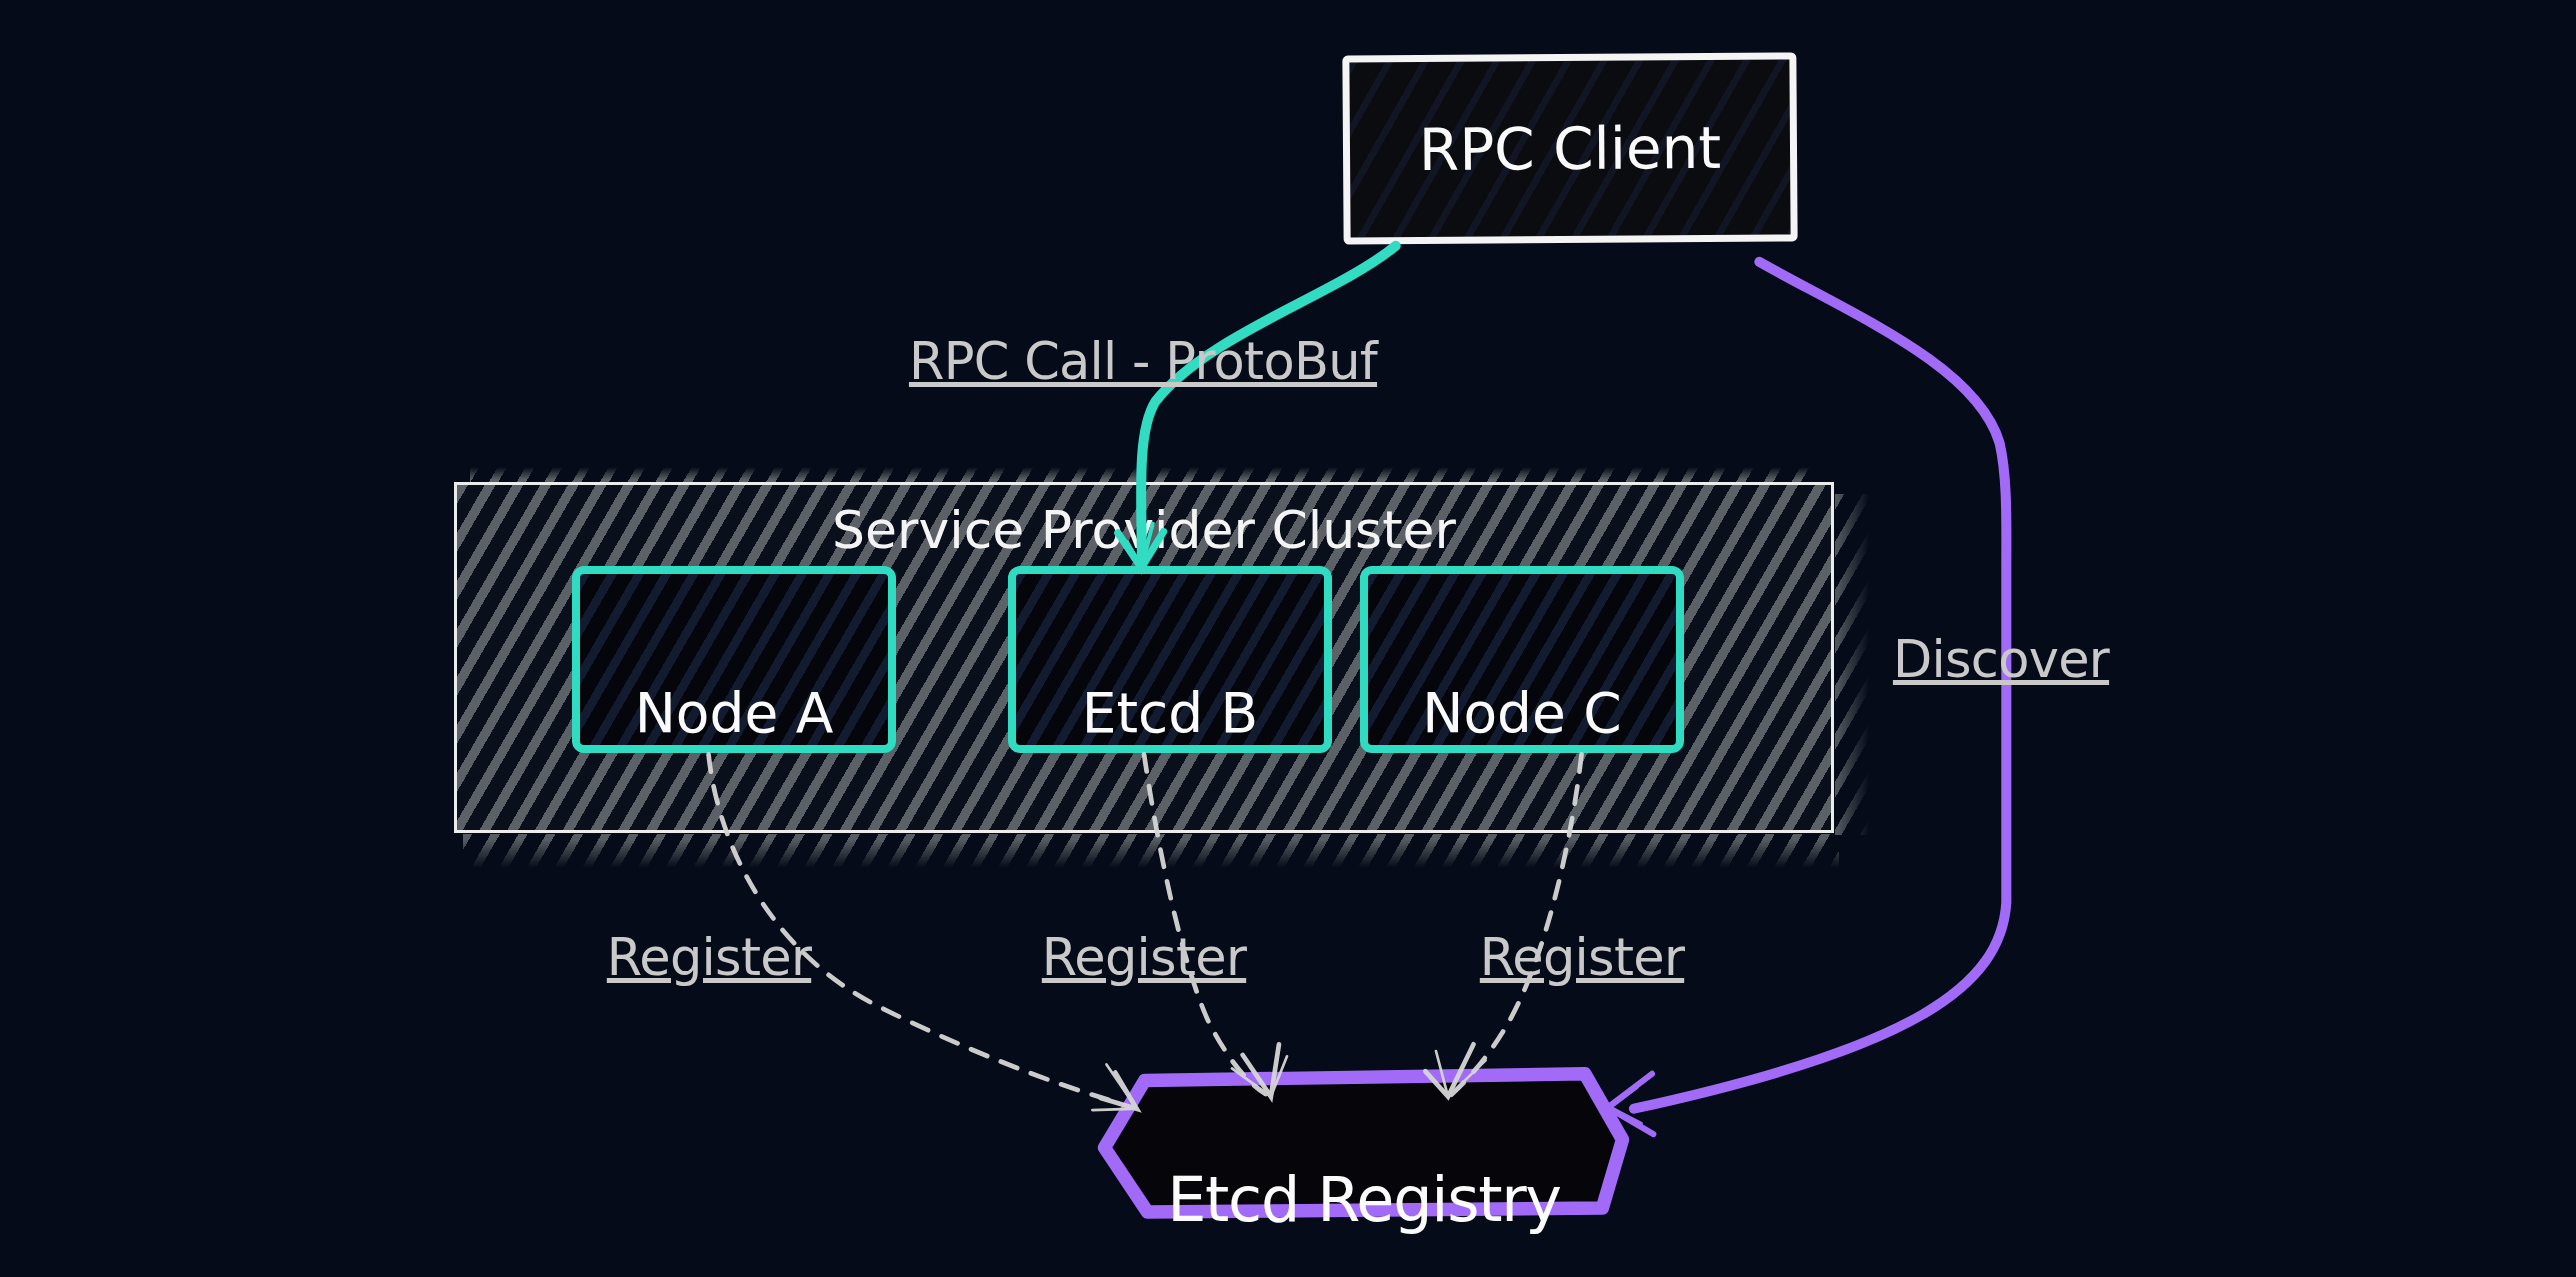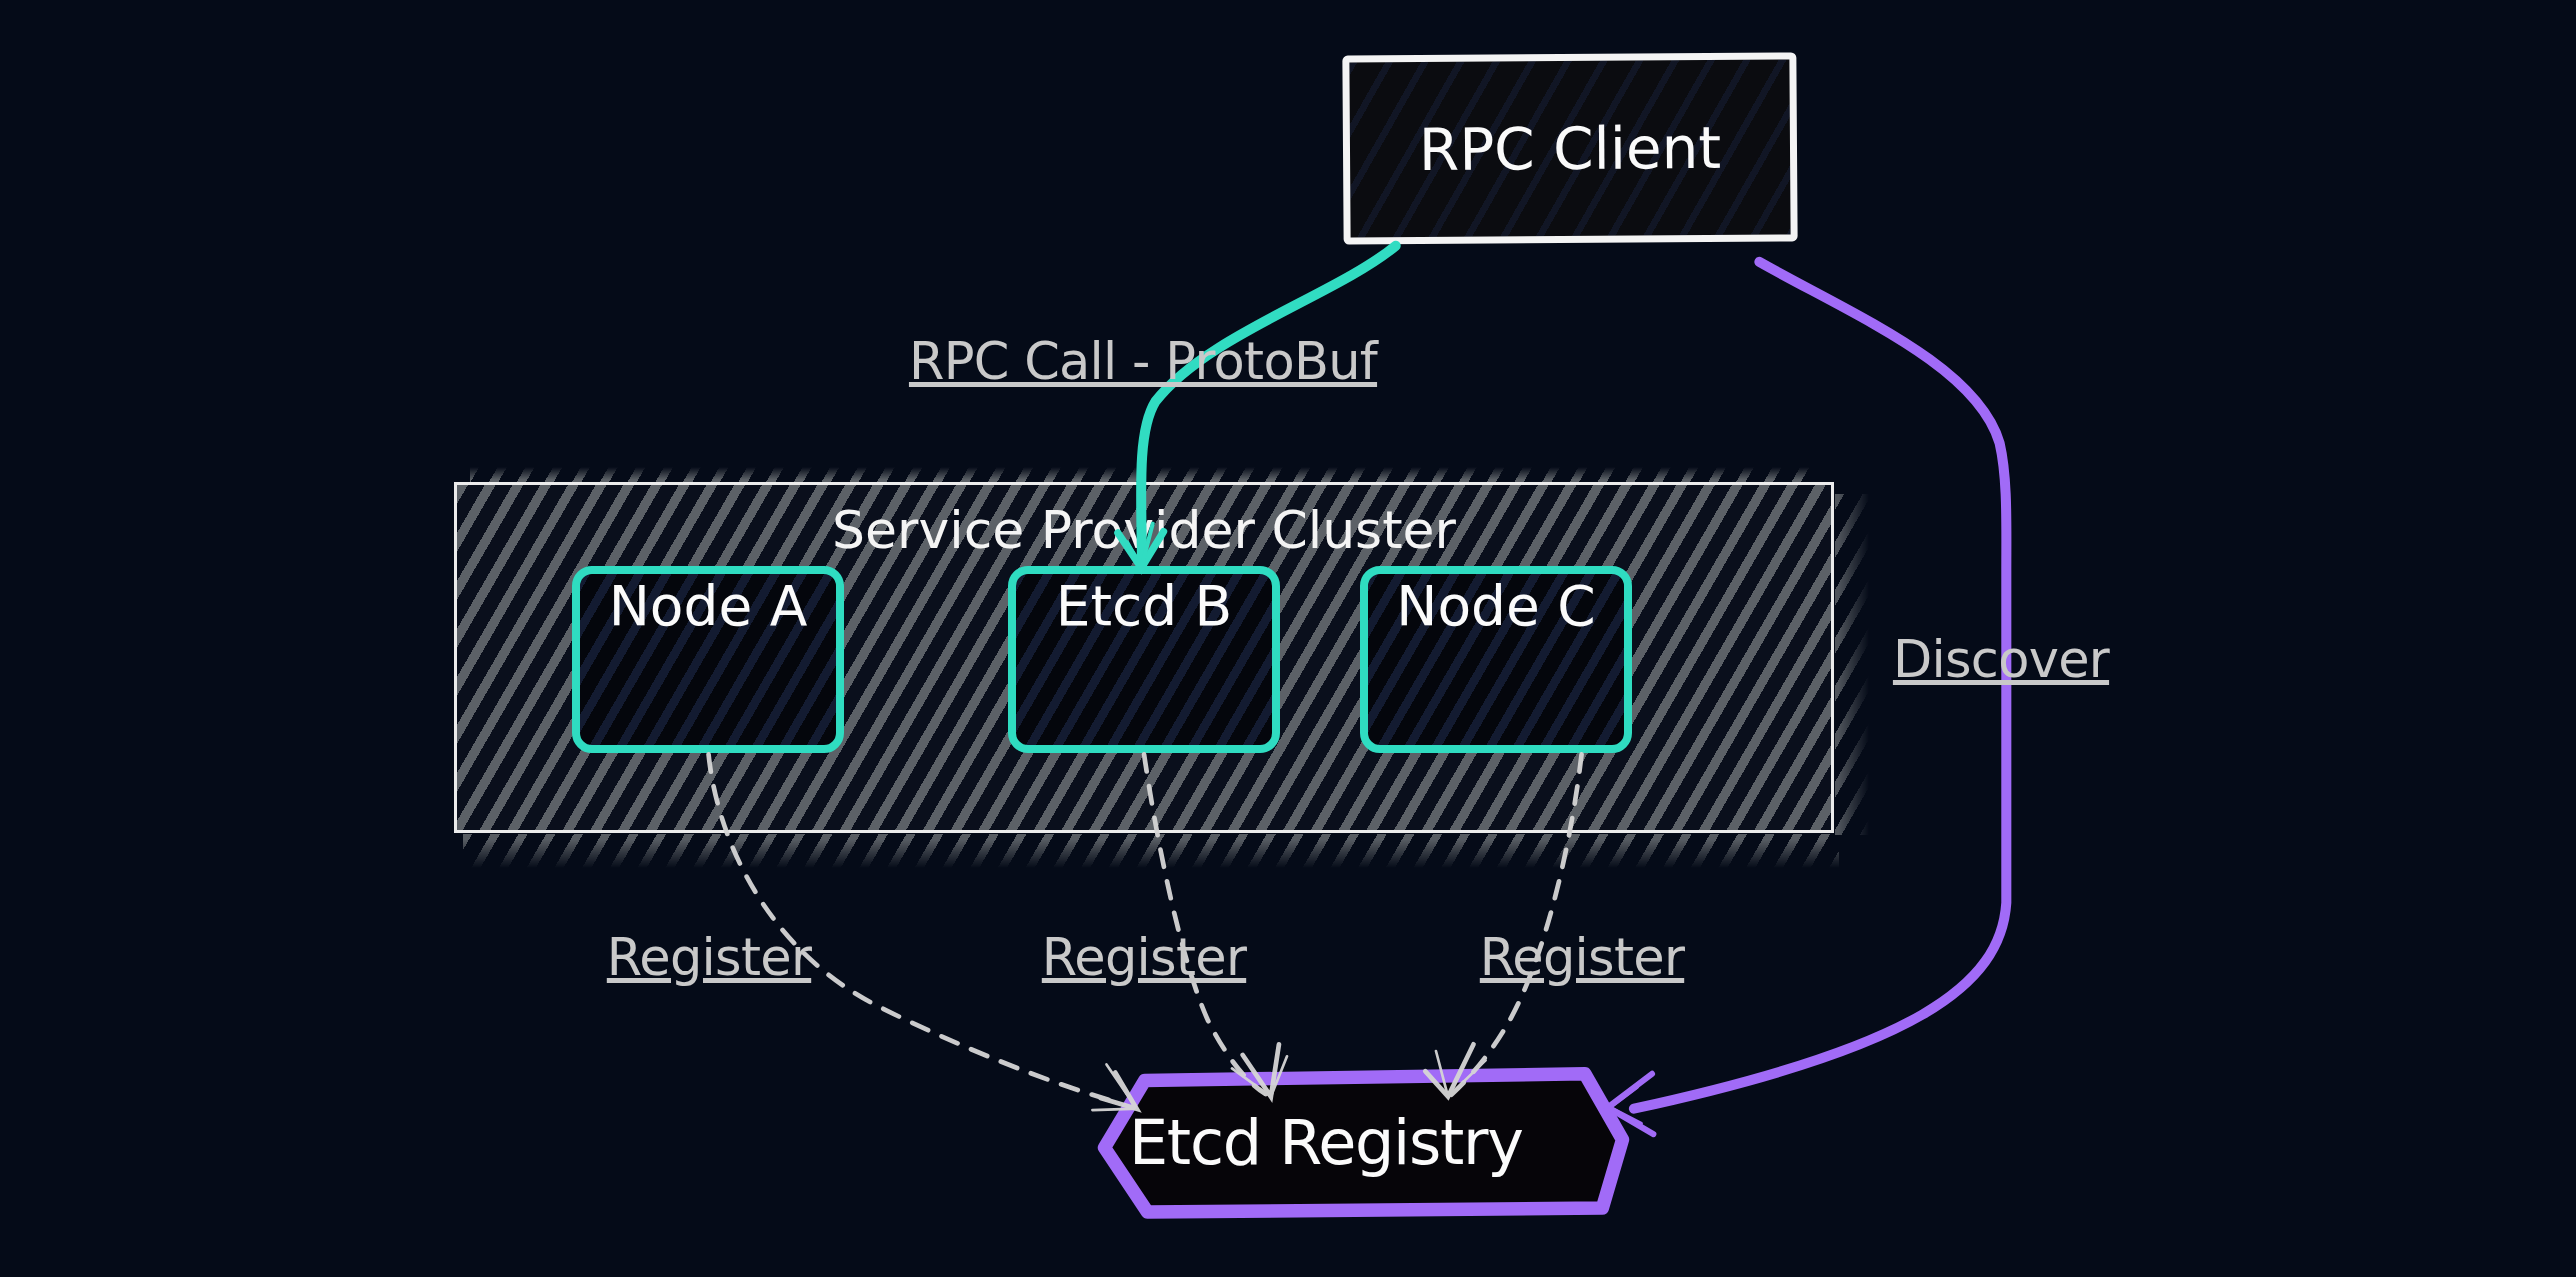--- a/index.html
+++ b/index.html
@@ -27,25 +27,25 @@
     -webkit-mask-image:linear-gradient(to top,#000 20%,transparent 100%);
     mask-image:linear-gradient(to top,#000 20%,transparent 100%);}
   .fringe-bottom{left:463px;top:834px;width:1376px;height:36px;opacity:.95;
     -webkit-mask-image:linear-gradient(to bottom,#000 15%,transparent 95%);
     mask-image:linear-gradient(to bottom,#000 15%,transparent 95%);}
   .fringe-right{left:1835px;top:494px;width:36px;height:341px;opacity:.85;
     -webkit-mask-image:linear-gradient(to right,#000 10%,transparent 95%);
     mask-image:linear-gradient(to right,#000 10%,transparent 95%);}
   
   .node{
-    position:absolute;top:566px;width:272px;height:187px;box-sizing:border-box;
-    border:8.7px solid #2fdcc1;border-radius:20px;
+    position:absolute;top:566px;width:324px;height:187px;box-sizing:border-box;
+    border:8.7px solid #2fdcc1;border-radius:12px;
     background:repeating-linear-gradient(120deg,#131b31 0 8.7px,rgba(0,0,0,0) 8.7px 23.5px);
     background-color:#04060c;
-    display:flex;align-items:flex-start;justify-content:center;
+    display:flex;align-items:flex-end;justify-content:center;
     color:#fbfbfb;font-size:55px;white-space:nowrap;
   }
   .node-a{left:572px;}
   .node-b{left:1008px;}
   .node-c{left:1360px;}
   
   .rpc-client{
     position:absolute;left:1343px;top:54px;width:454px;height:189px;box-sizing:border-box;
     border:7.4px solid #f4f4f4;border-radius:5.4px;transform:rotate(-0.4deg);
     background:repeating-linear-gradient(120deg,rgba(22,30,54,.55) 0 6.7px,rgba(0,0,0,0) 6.7px 31px);
@@ -58,21 +58,21 @@
     position:absolute;color:#c9c9c9;font-size:51px;letter-spacing:-0.7px;
     text-align:center;white-space:nowrap;line-height:62px;text-decoration:underline;
   }
   .lbl-rpc-call{left:888px;top:331px;width:510px;}
   .lbl-discover{left:1867px;top:629px;width:268px;}
   .lbl-register-a{left:588px;top:927px;width:242px;}
   .lbl-register-b{left:1023px;top:927px;width:242px;}
   .lbl-register-c{left:1461px;top:927px;width:242px;}
   
   .etcd-label{
-    position:absolute;left:1129px;top:1109px;width:470px;
+    position:absolute;left:1129px;top:1166px;width:470px;text-align:center;
     color:#fbfbfb;font-size:62px;letter-spacing:-1.3px;white-space:nowrap;line-height:67px;
   }
   
   .arrow-svg{position:absolute;left:0;top:0;width:2576px;height:1278px;}
 </style>
 </head>
 <body>
 
 <div id="canvas">
 

